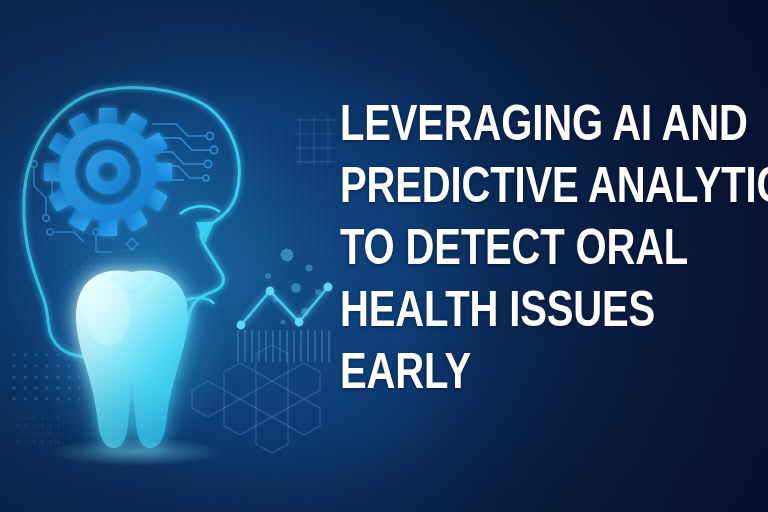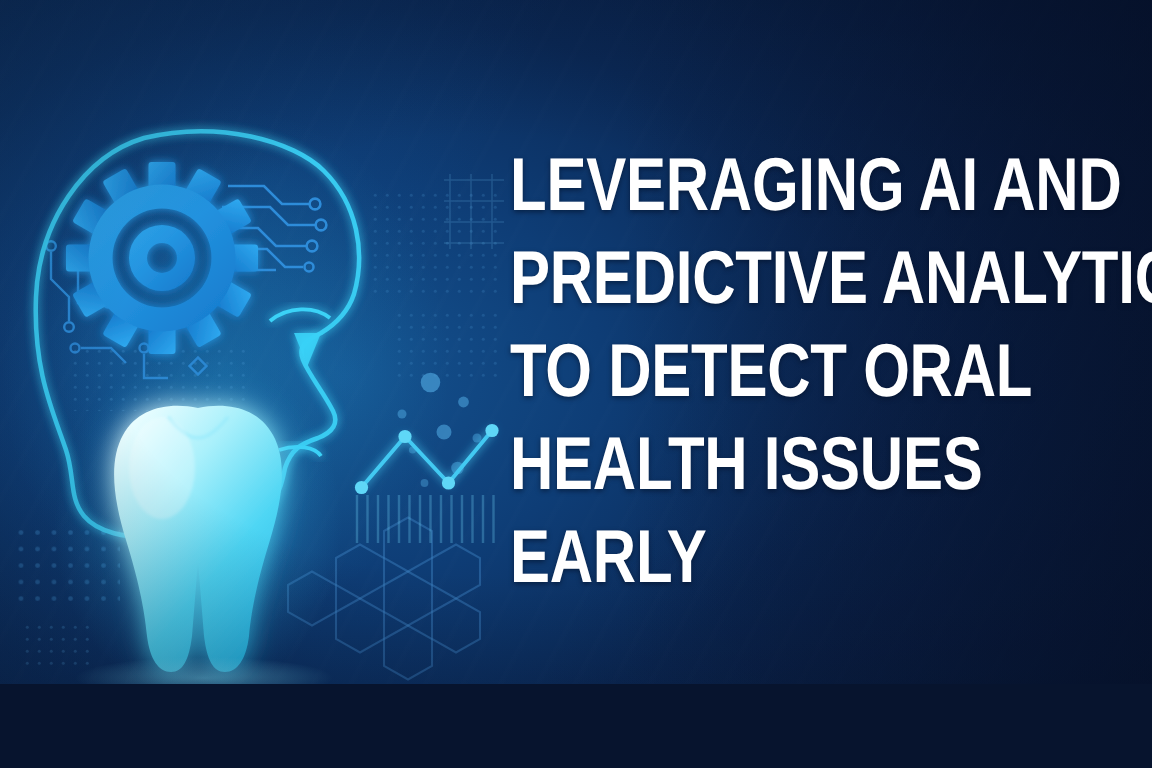--- a/index.html
+++ b/index.html
@@ -3,21 +3,21 @@
 <meta charset="utf-8">
 <style>
   html, body {
     margin: 0;
     padding: 0;
     background: #07142e;
   }
   #banner {
     position: relative;
     width: 768px;
-    height: 456px;
+    height: 512px;
     overflow: hidden;
     font-family: "Liberation Sans", sans-serif;
     background: #0a2250;
   }
 
   
   .bg-base {
     position: absolute;
     inset: 0;
     background:

